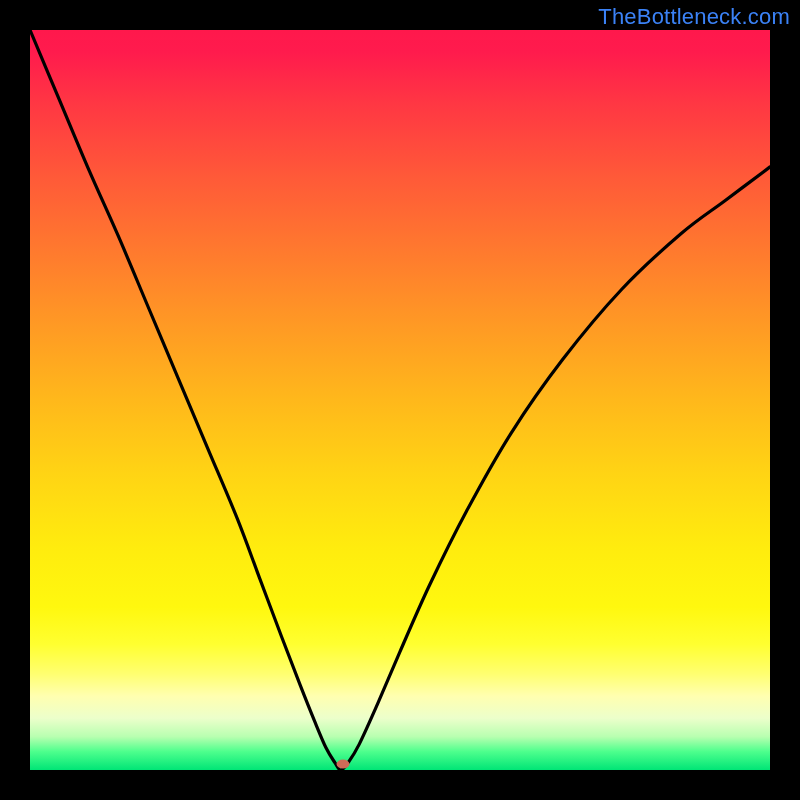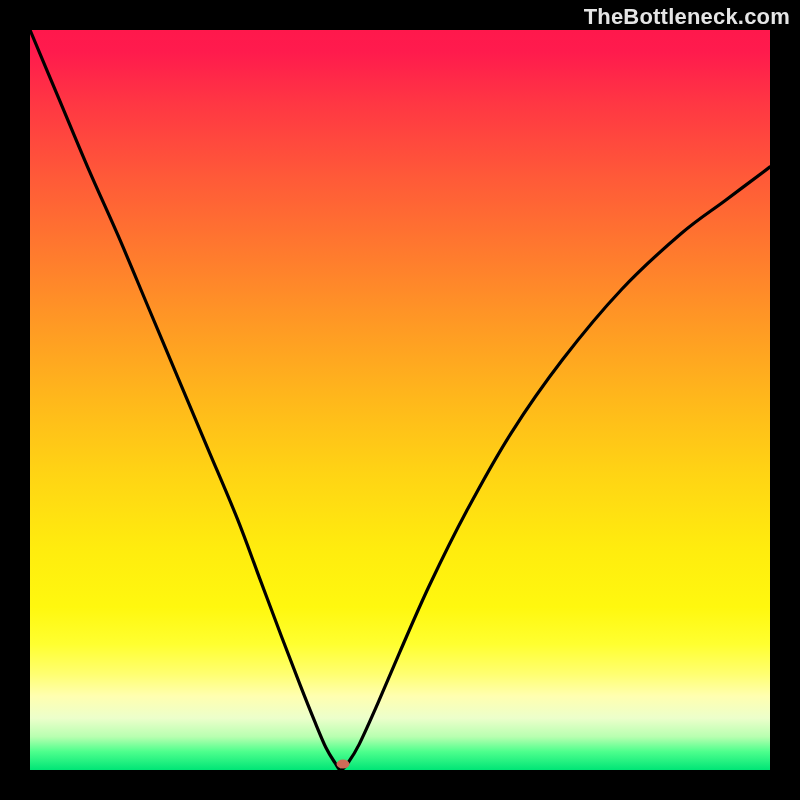--- a/index.html
+++ b/index.html
@@ -24,24 +24,24 @@
     left: 30px;
     top: 30px;
     width: 740px;
     height: 740px;
     overflow: hidden;
   }
   .attribution {
     position: absolute;
     top: 4px;
     right: 10px;
-    color: #e5e5e5;
+    color: #3b82f6;
     font-size: 22px;
     letter-spacing: 0.2px;
-    font-weight: 700;
+    font-weight: 400;
     user-select: none;
   }
   svg {
     display: block;
   }
 </style>
 </head>
 <body>
 
 <div class="frame">

